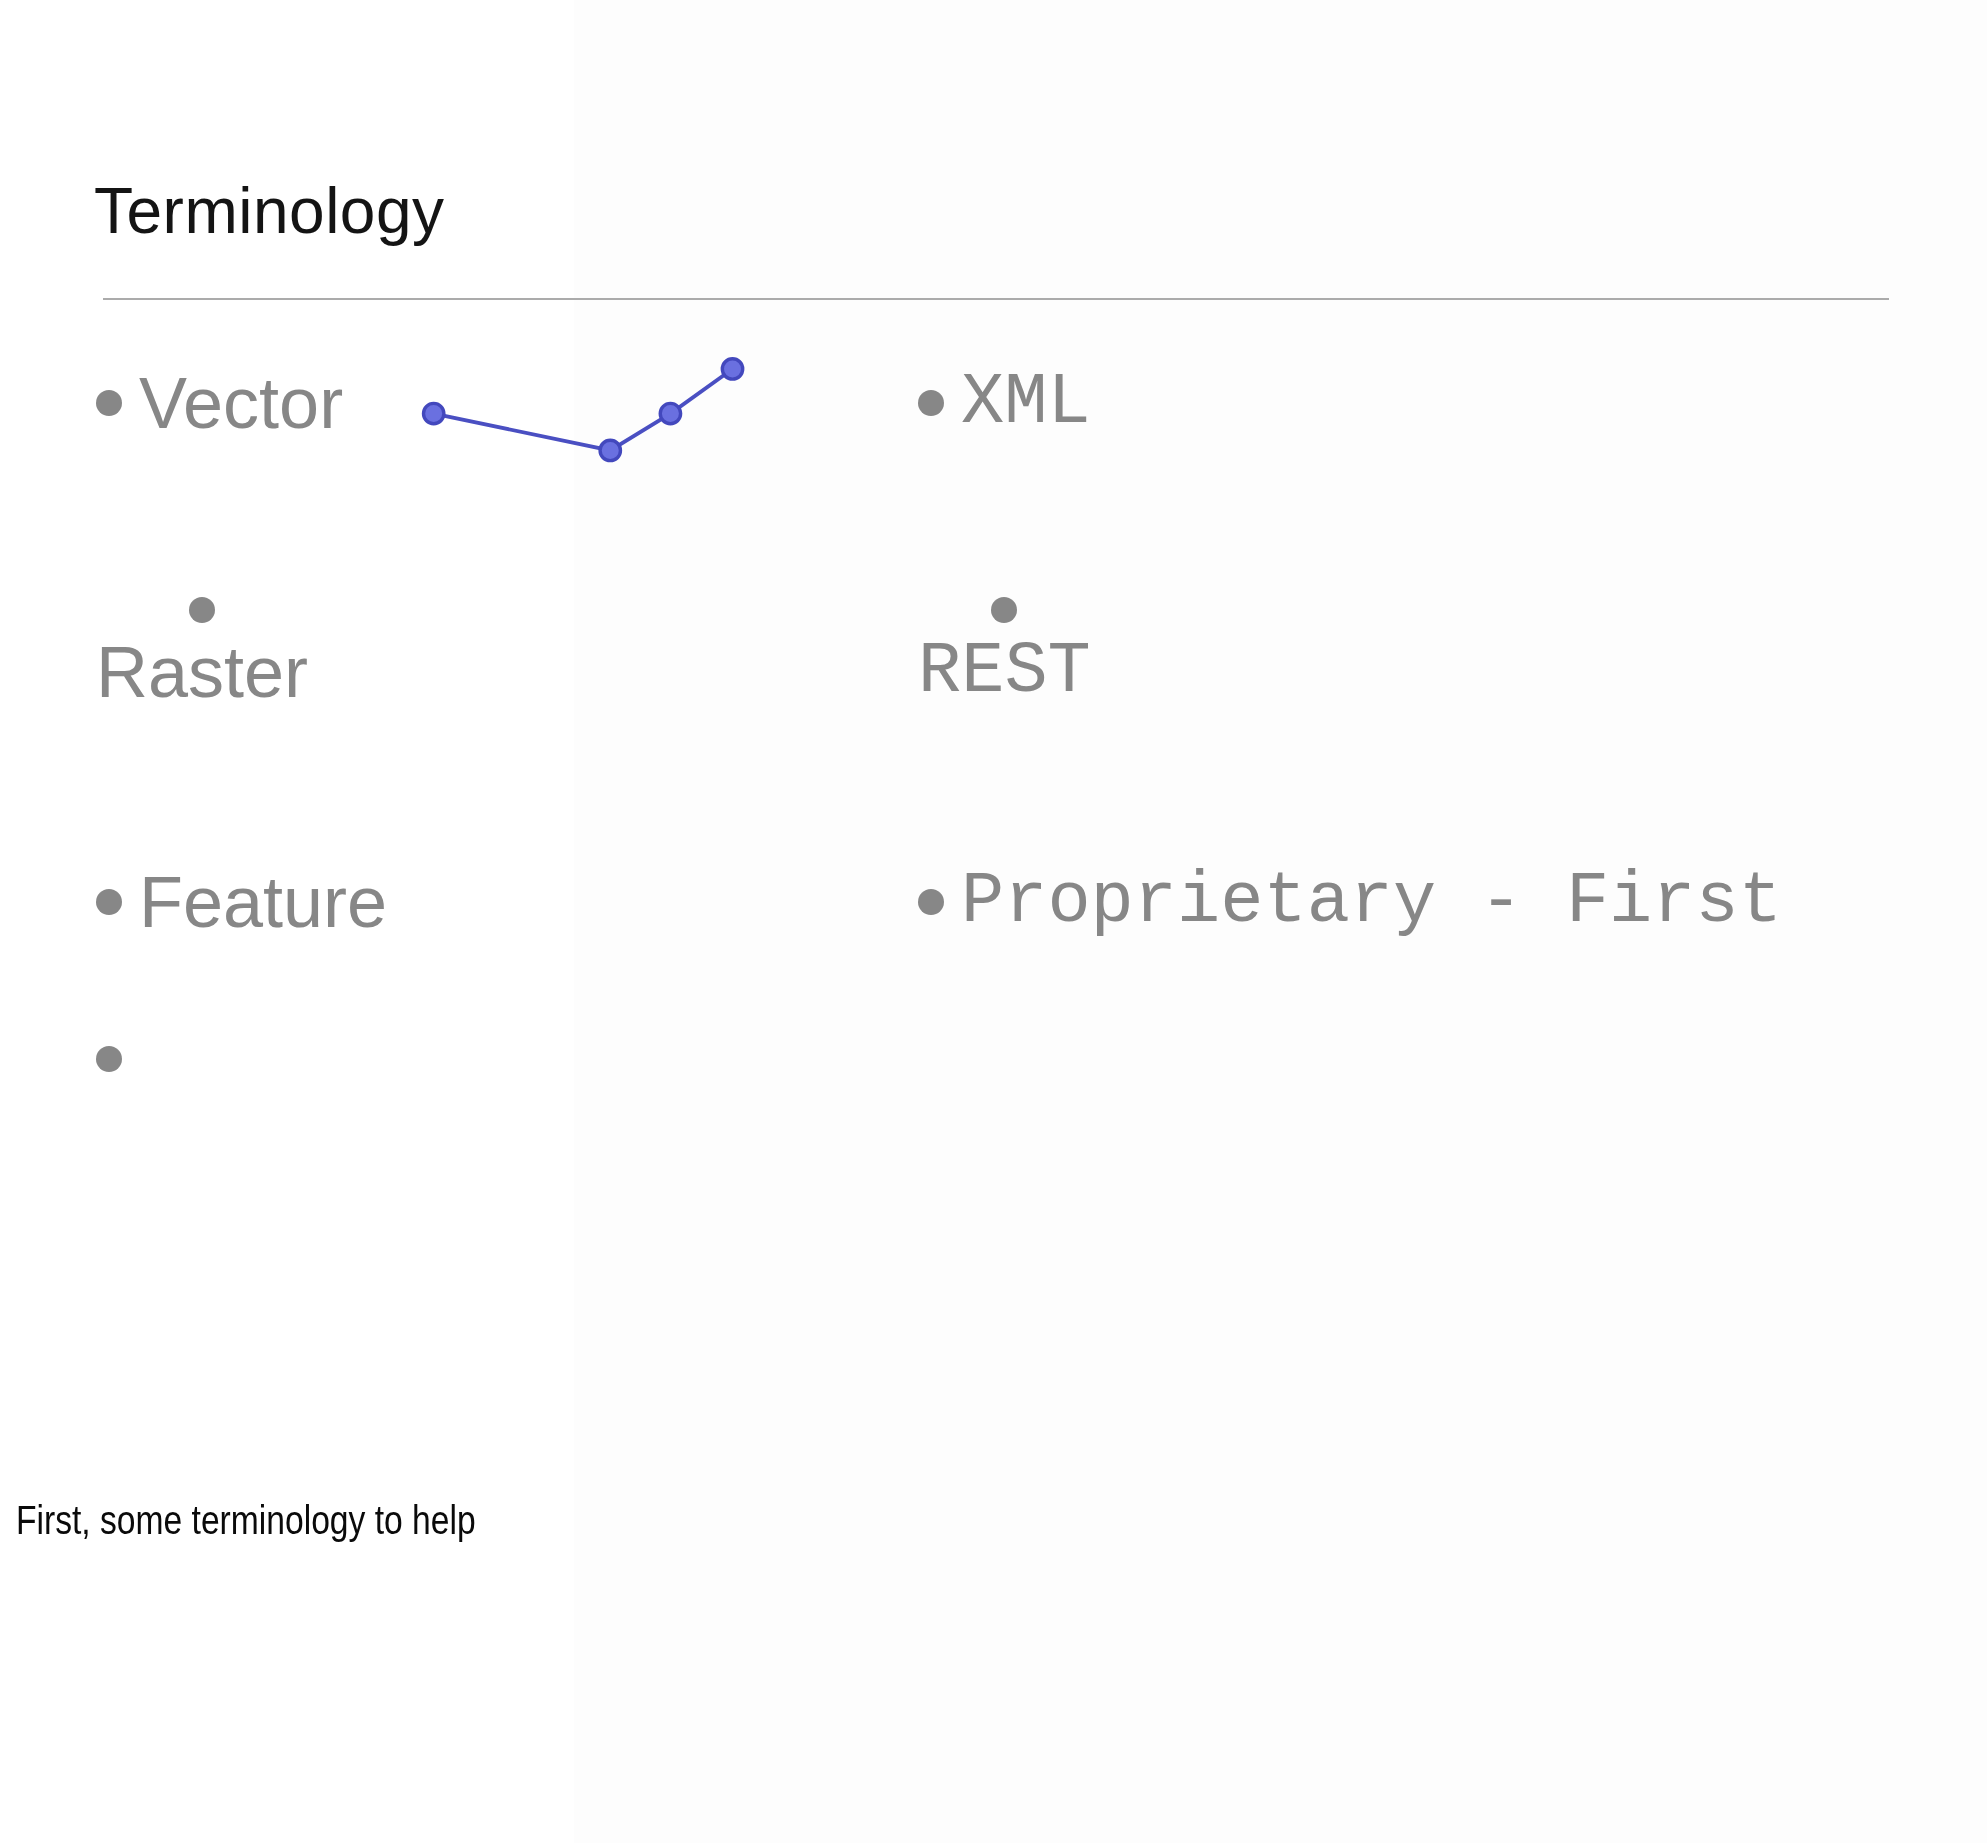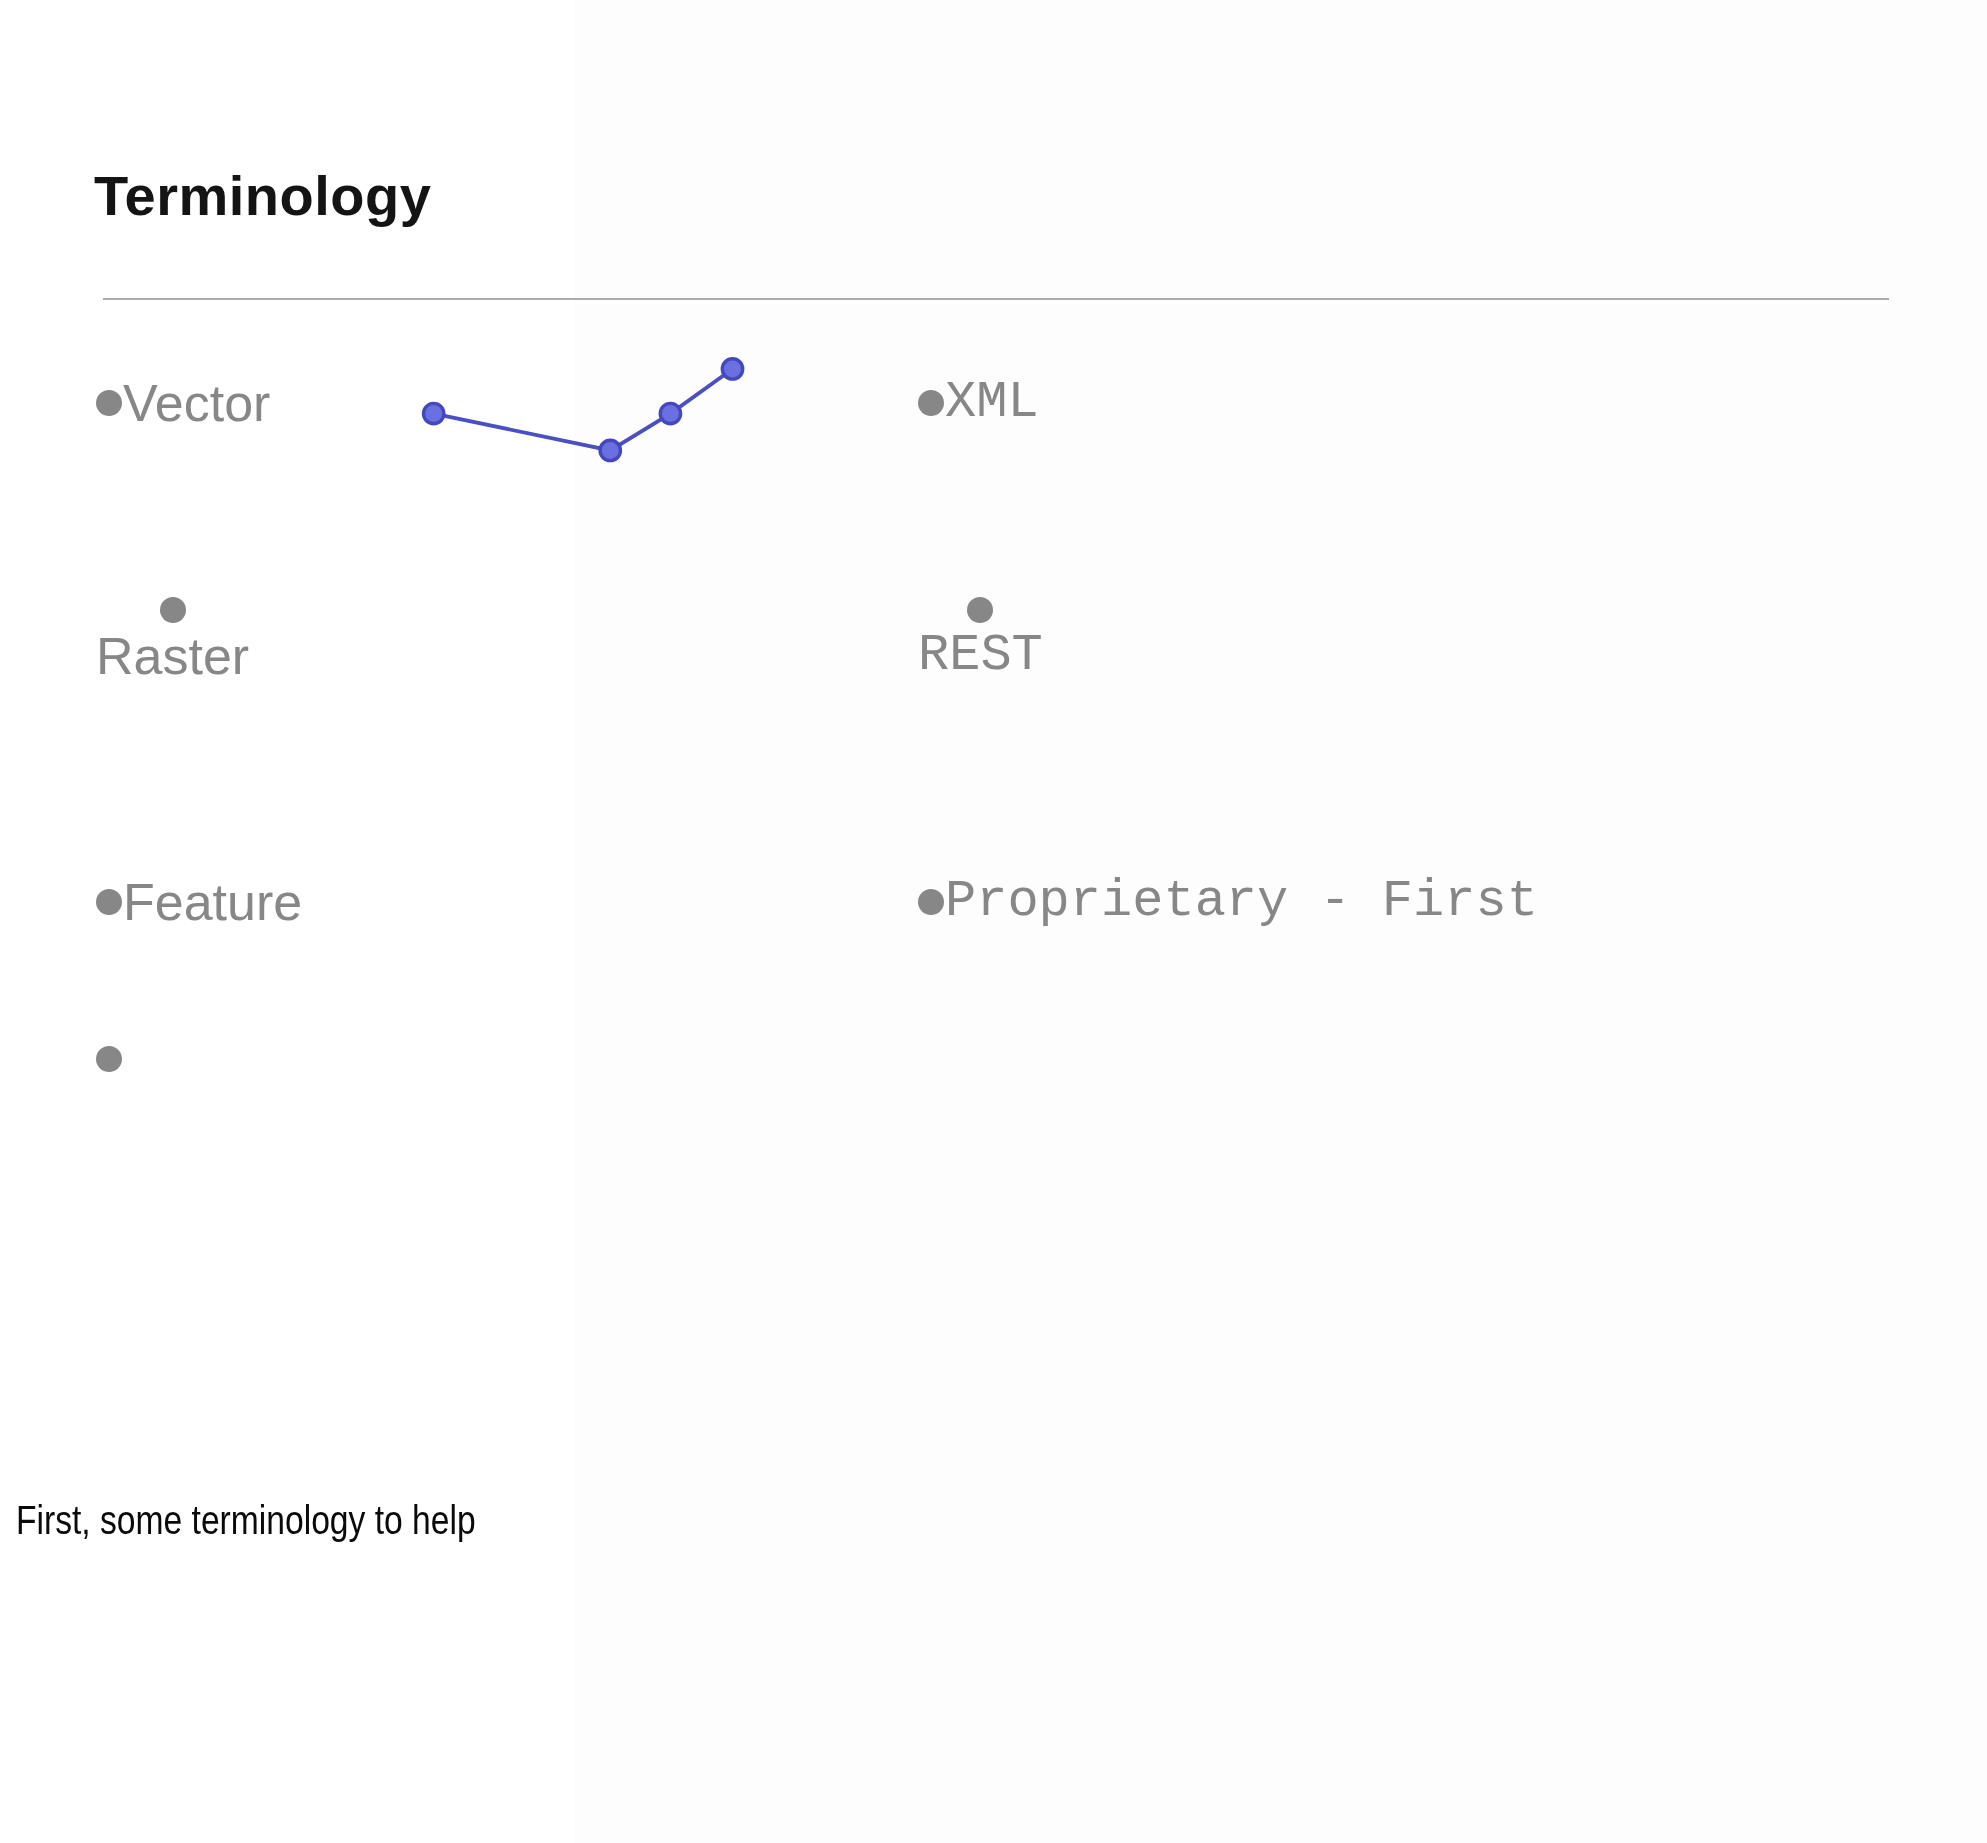--- a/index.html
+++ b/index.html
@@ -13,39 +13,39 @@
   }
   
   .bg-pane {
     position: absolute;
     left: 574px; top: 0;
     width: 1413px; height: 1844px;
     background: #fdfdfd;
   }
   .slide-title {
     position: absolute;
-    left: 94px; top: 163px;
-    font-size: 56px;
-    font-weight: 700;
+    left: 94px; top: 174px;
+    font-size: 64px;
+    font-weight: 400;
     letter-spacing: 0.5px;
     color: #141414;
     white-space: nowrap;
   }
   .divider {
     position: absolute;
     left: 103px; top: 298px;
     width: 1786px; height: 1.9px;
     background: #ababab;
   }
   .bullet-item {
     position: absolute;
     display: flex;
     align-items: center;
-    gap: 1px;
-    font-size: 52px;
+    gap: 17px;
+    font-size: 72px;
     line-height: 64px;
     color: #878787;
     white-space: nowrap;
   }
   .bullet-item .marker {
     width: 26px; height: 26px;
     border-radius: 50%;
     background: #878787;
     flex: 0 0 auto;
   }

